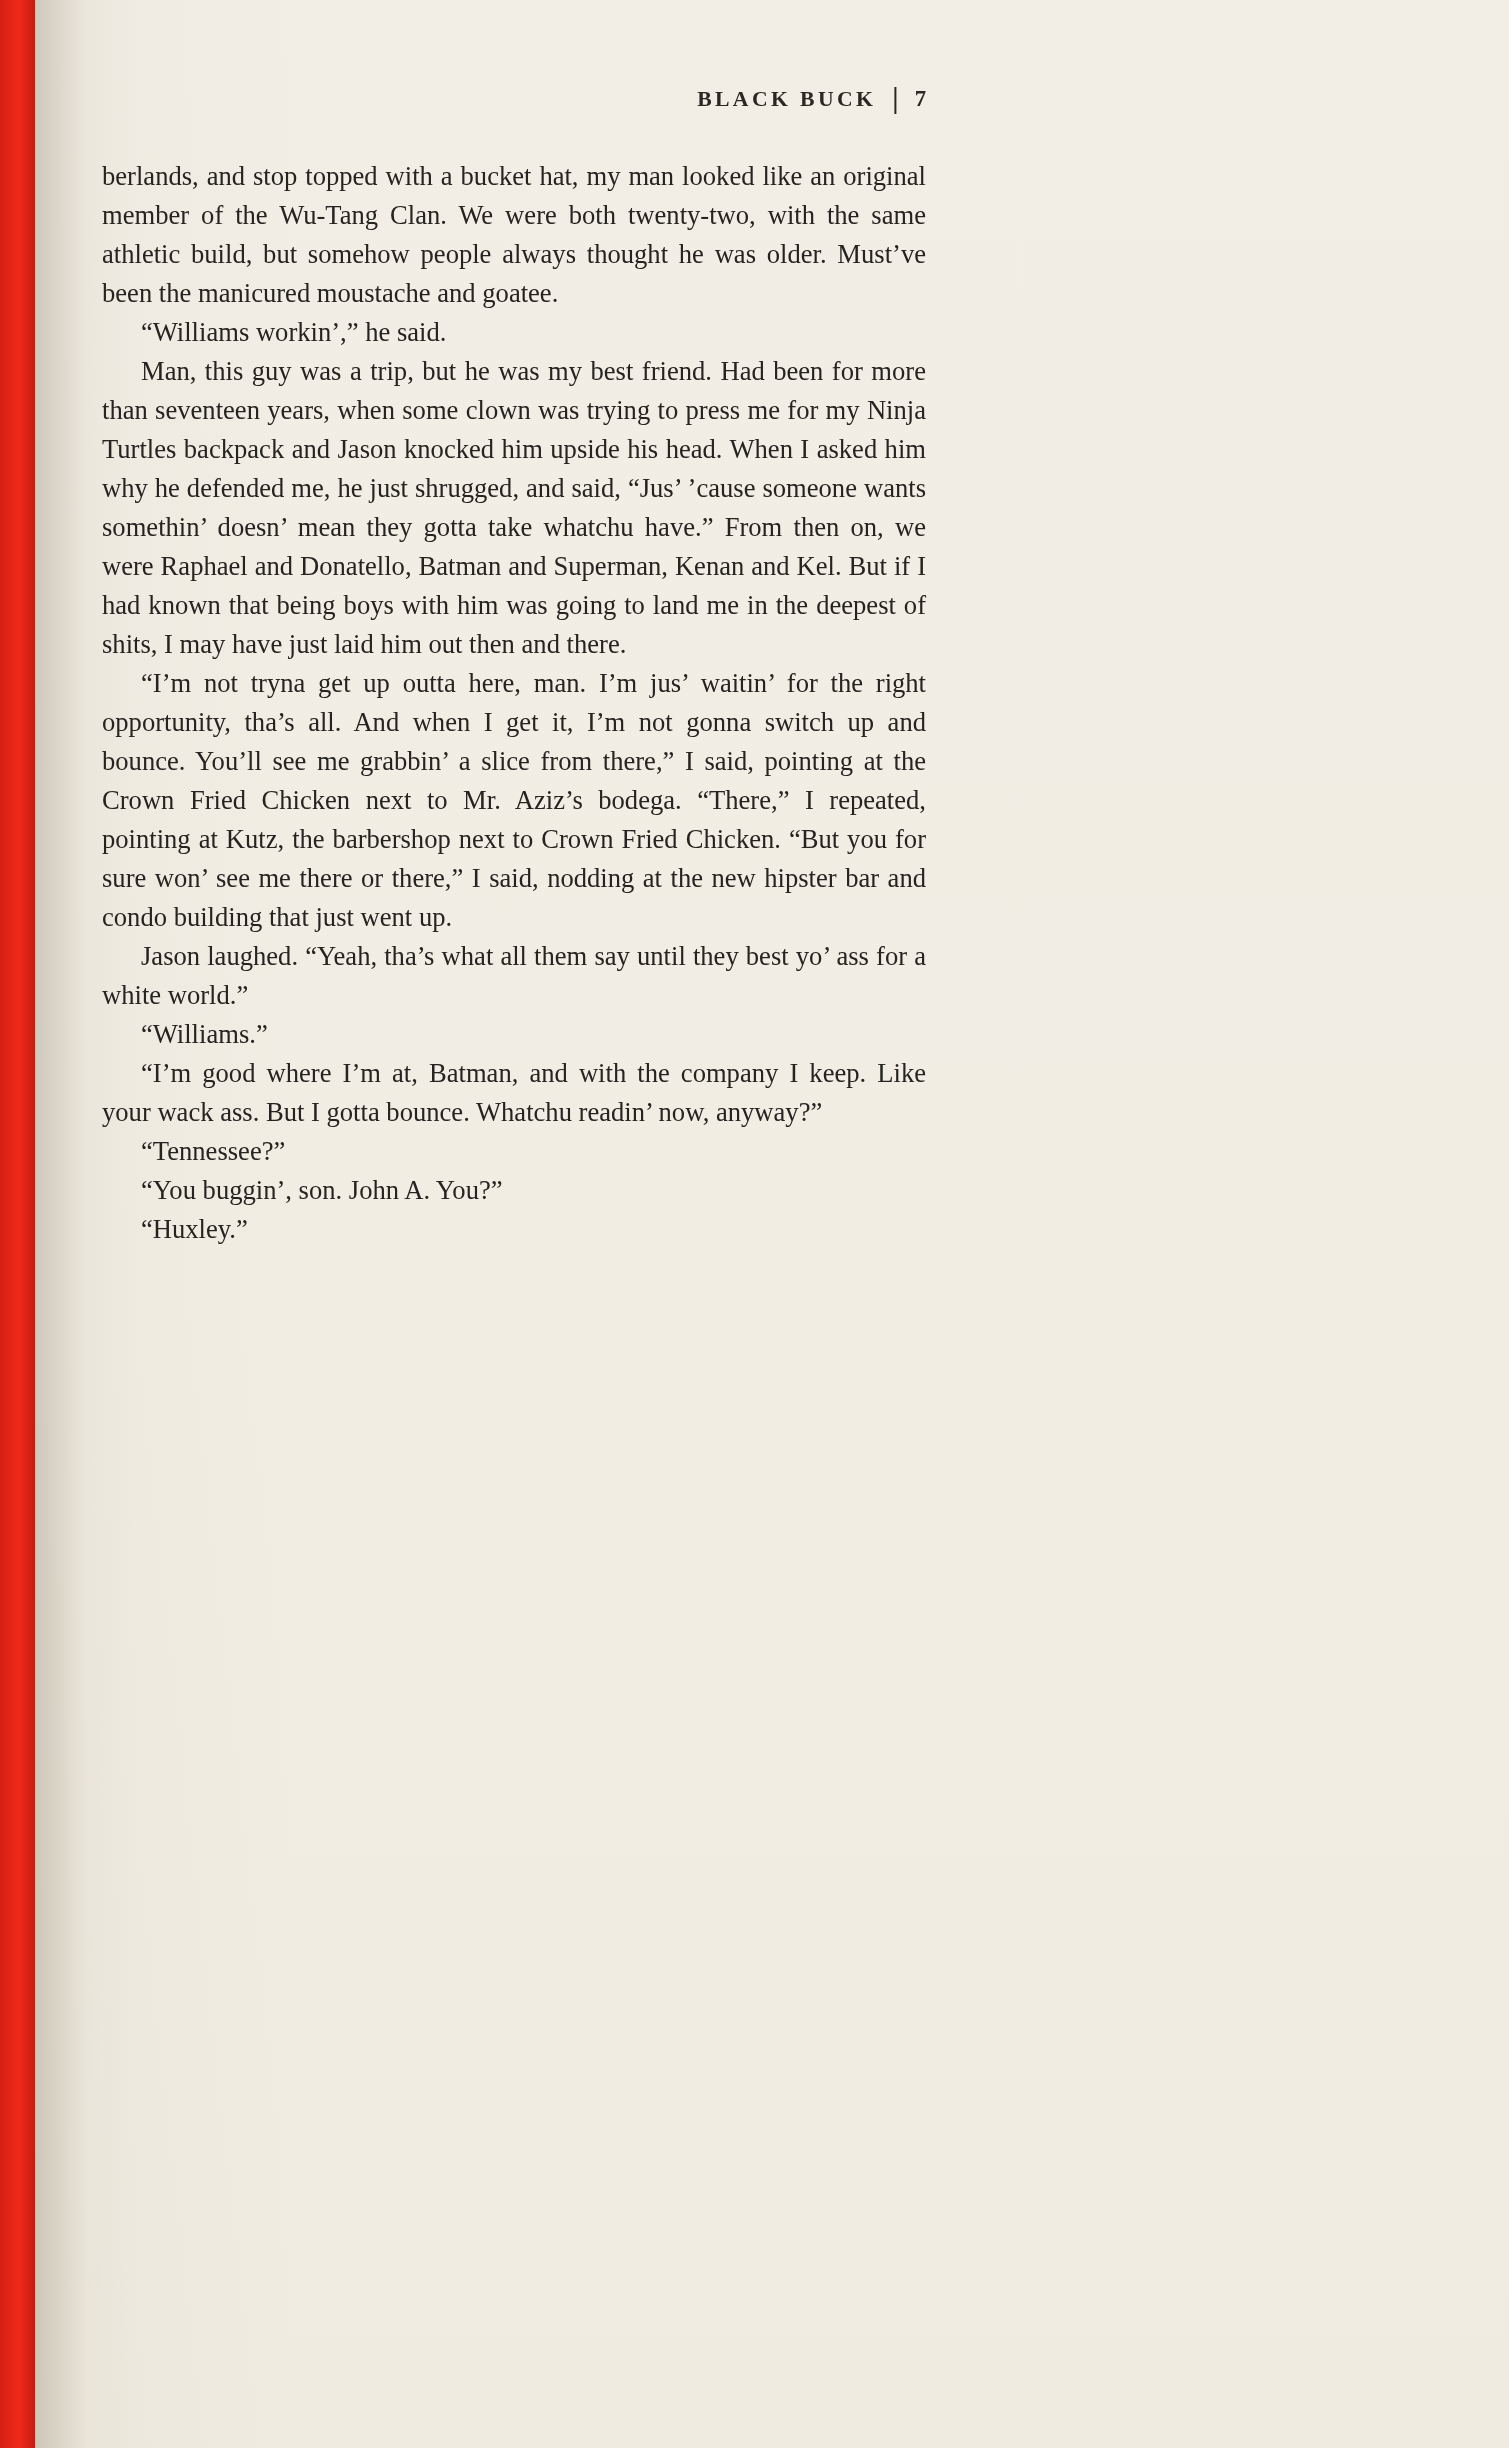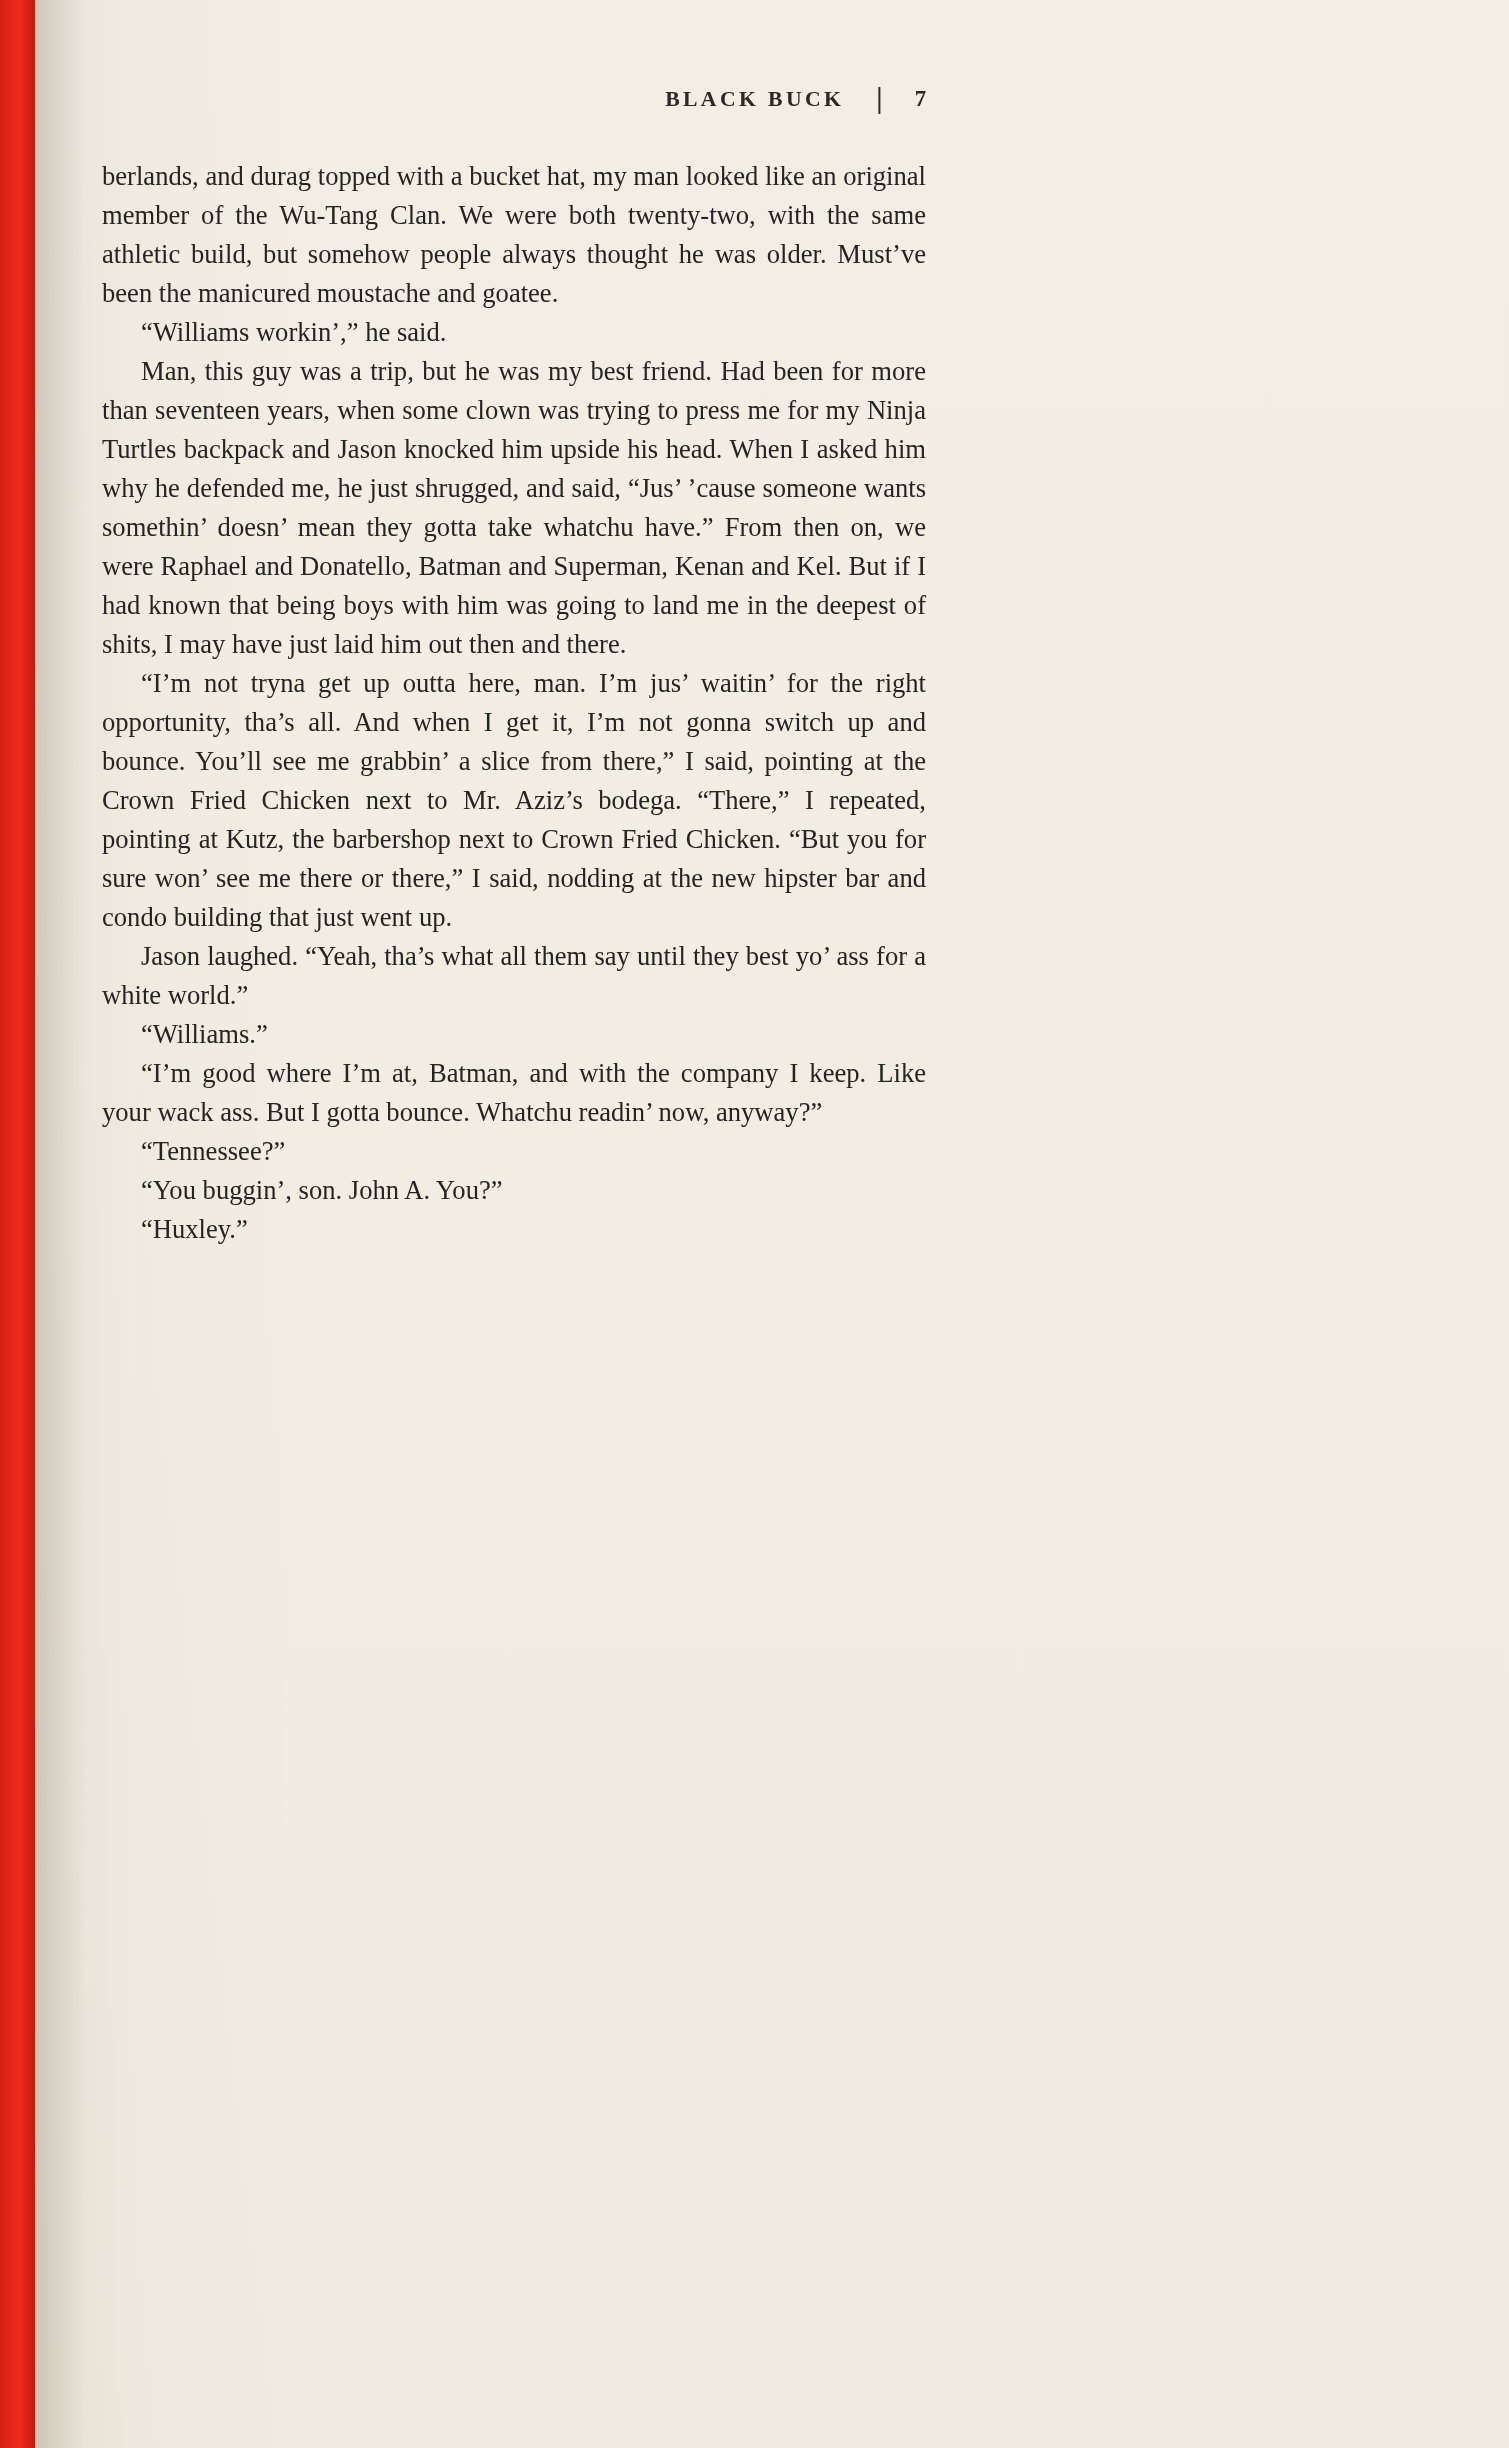--- a/index.html
+++ b/index.html
@@ -43,21 +43,21 @@
       position: absolute;
       left: 102px;
       top: 83px;
       width: 824px;
       color: #272520;
     }
     .page-header {
       display: flex;
       justify-content: flex-end;
       align-items: baseline;
-      gap: 32px;
+      gap: 16px;
       font-weight: bold;
       color: #2b2823;
     }
     .page-header .running-title {
       font-size: 21.7px;
       letter-spacing: 3.4px;
     }
     .page-header .divider {
       font-size: 28.6px;
       font-weight: bold;
@@ -91,21 +91,21 @@
 
 <div class="content">
 
   <div class="page-header">
     <span class="running-title">BLACK BUCK</span>
     <span class="divider">|</span>
     <span class="page-number">7</span>
   </div>
 
   <div class="page-body">
-    <p class="opening">berlands, and durag topped with a bucket hat, my man looked like an original member of the Wu-Tang Clan. We were both twenty-two, with the same athletic build, but somehow people always thought he was older. Must’ve been the manicured moustache and goatee.</p>
+    <p class="opening">berlands, and stop topped with a bucket hat, my man looked like an original member of the Wu-Tang Clan. We were both twenty-two, with the same athletic build, but somehow people always thought he was older. Must’ve been the manicured moustache and goatee.</p>
     <p>“Williams workin’,” he said.</p>
     <p>Man, this guy was a trip, but he was my best friend. Had been for more than seventeen years, when some clown was trying to press me for my Ninja Turtles backpack and Jason knocked him upside his head. When I asked him why he defended me, he just shrugged, and said, “Jus’ ’cause someone wants somethin’ doesn’ mean they gotta take whatchu have.” From then on, we were Raphael and Donatello, Batman and Superman, Kenan and Kel. But if I had known that being boys with him was going to land me in the deepest of shits, I may have just laid him out then and there.</p>
     <p>“I’m not tryna get up outta here, man. I’m jus’ waitin’ for the right opportunity, tha’s all. And when I get it, I’m not gonna switch up and bounce. You’ll see me grabbin’ a slice from there,” I said, pointing at the Crown Fried Chicken next to Mr. Aziz’s bodega. “There,” I repeated, pointing at Kutz, the barbershop next to Crown Fried Chicken. “But you for sure won’ see me there or there,” I said, nodding at the new hipster bar and condo building that just went up.</p>
     <p>Jason laughed. “Yeah, tha’s what all them say until they best yo’ ass for a white world.”</p>
     <p>“Williams.”</p>
     <p>“I’m good where I’m at, Batman, and with the company I keep. Like your wack ass. But I gotta bounce. Whatchu readin’ now, anyway?”</p>
     <p>“Tennessee?”</p>
     <p>“You buggin’, son. John A. You?”</p>
     <p>“Huxley.”</p>
   </div>

